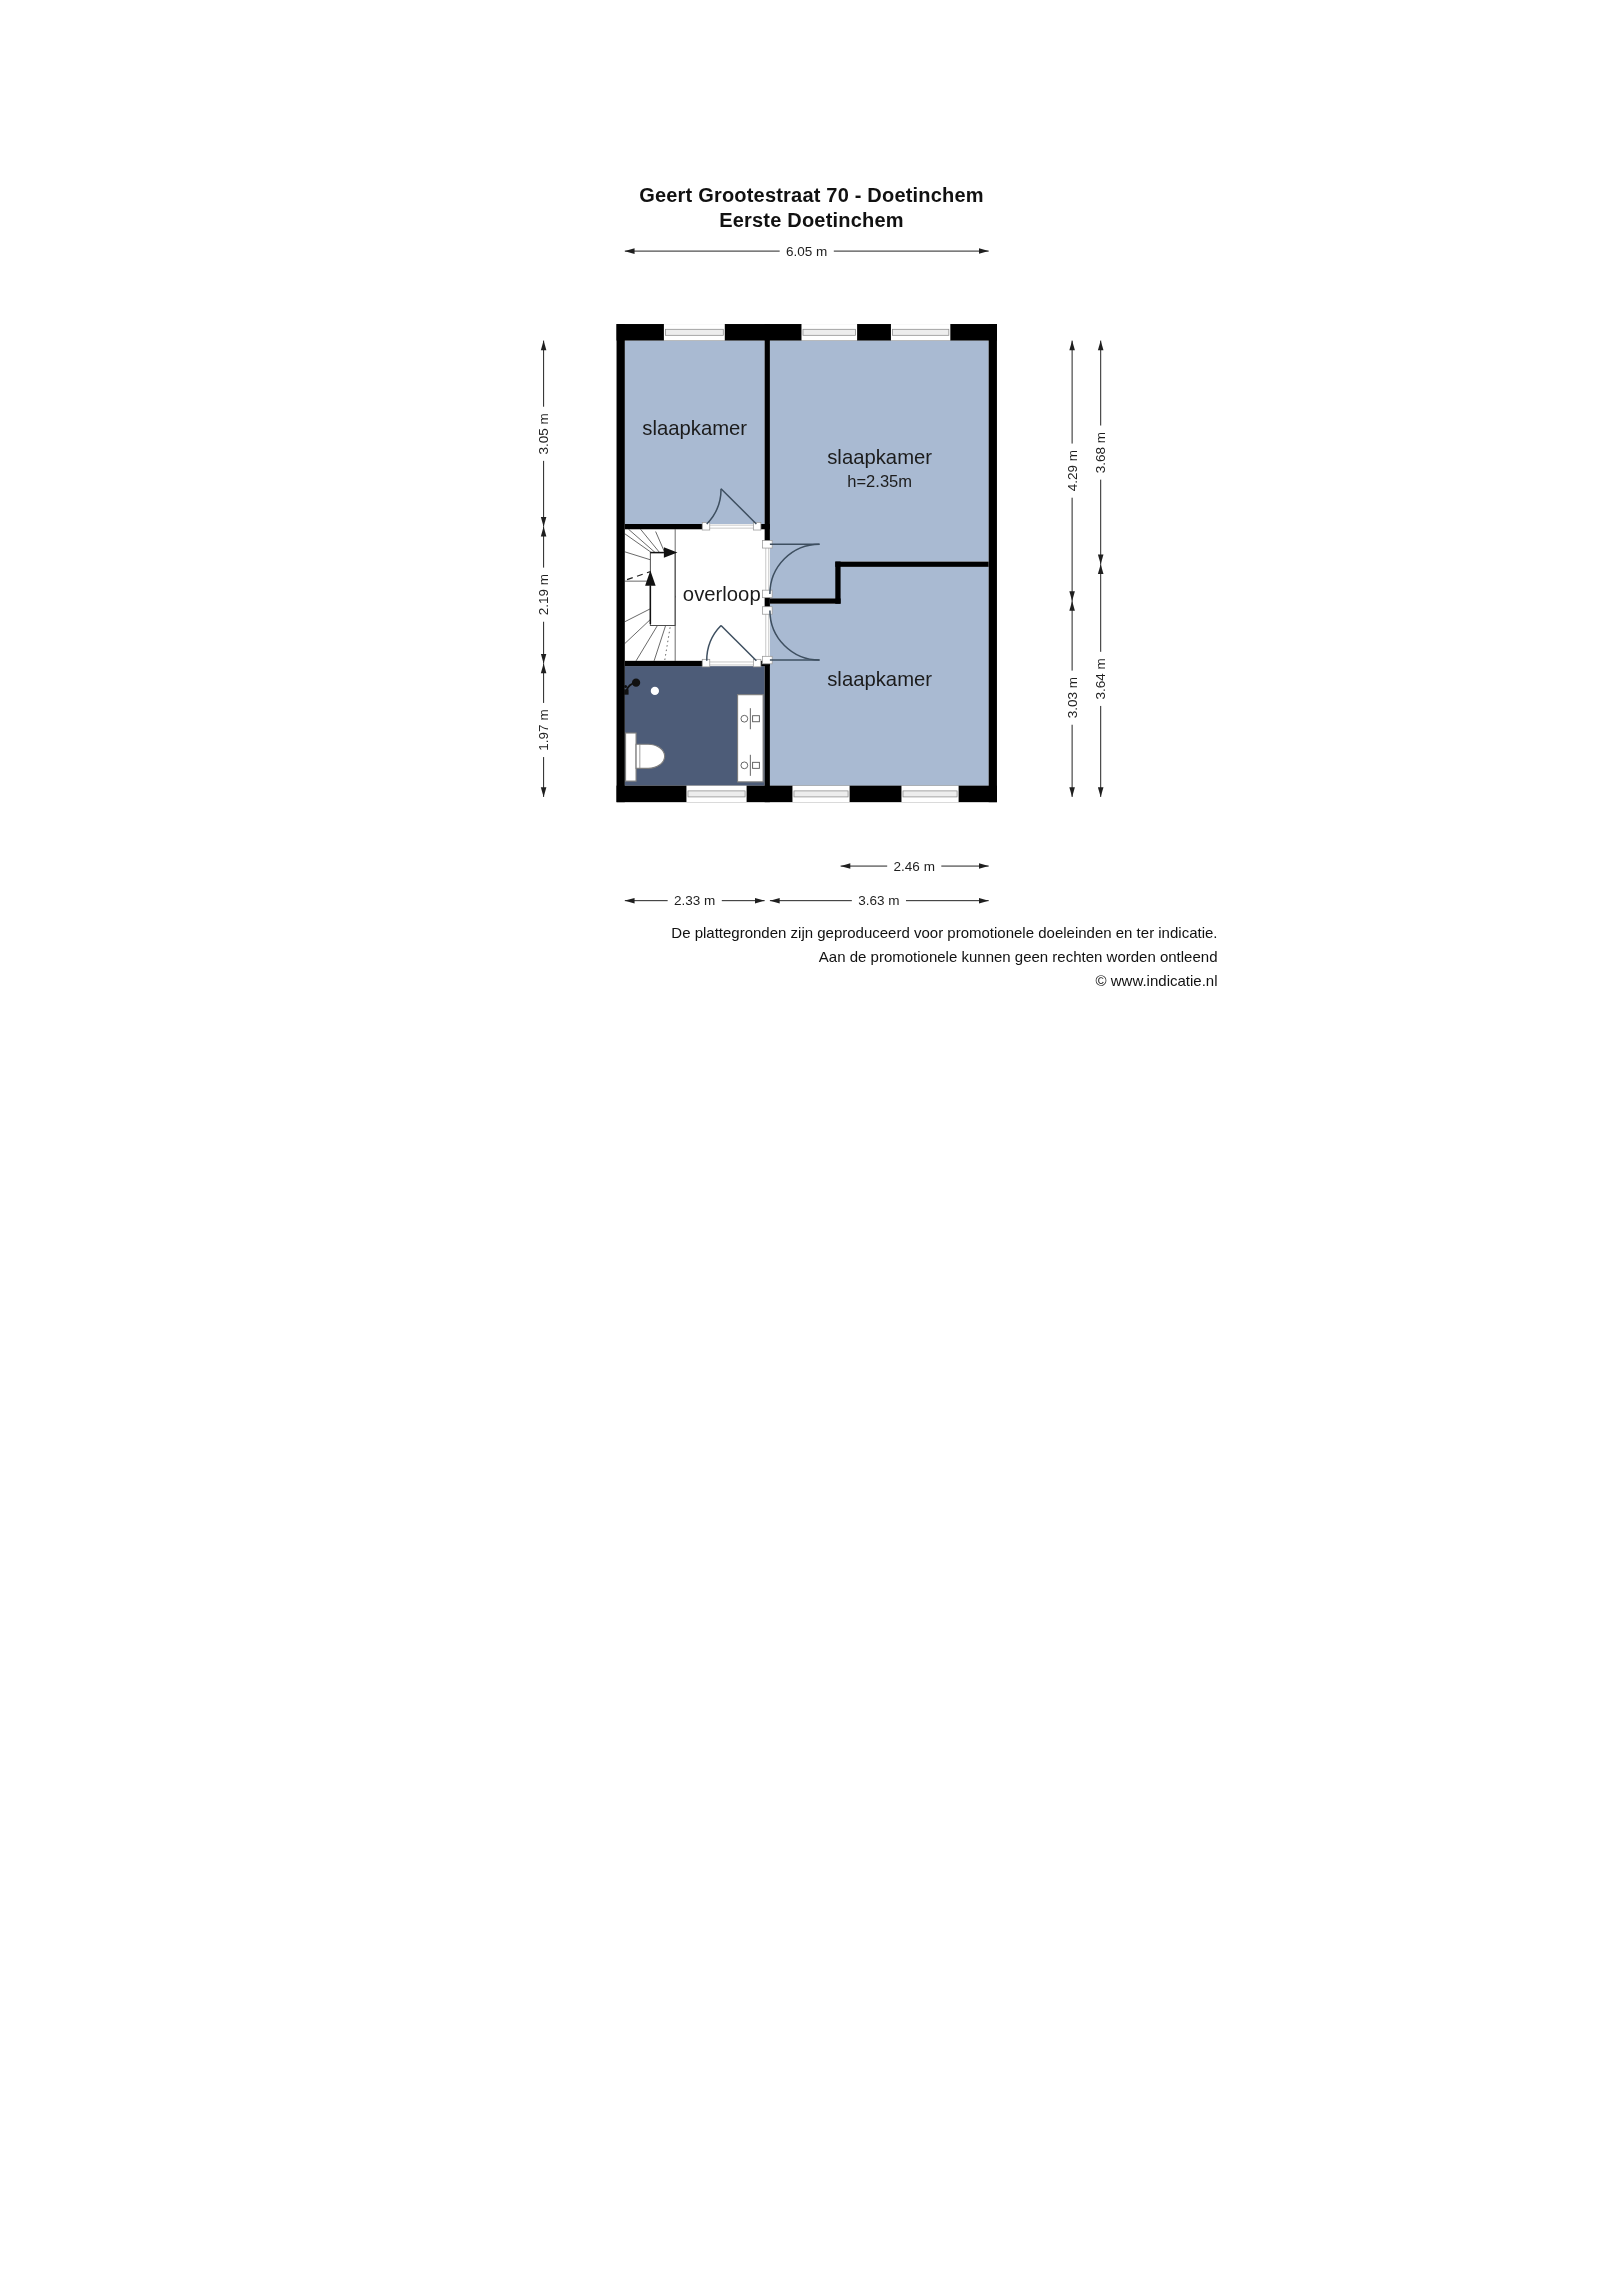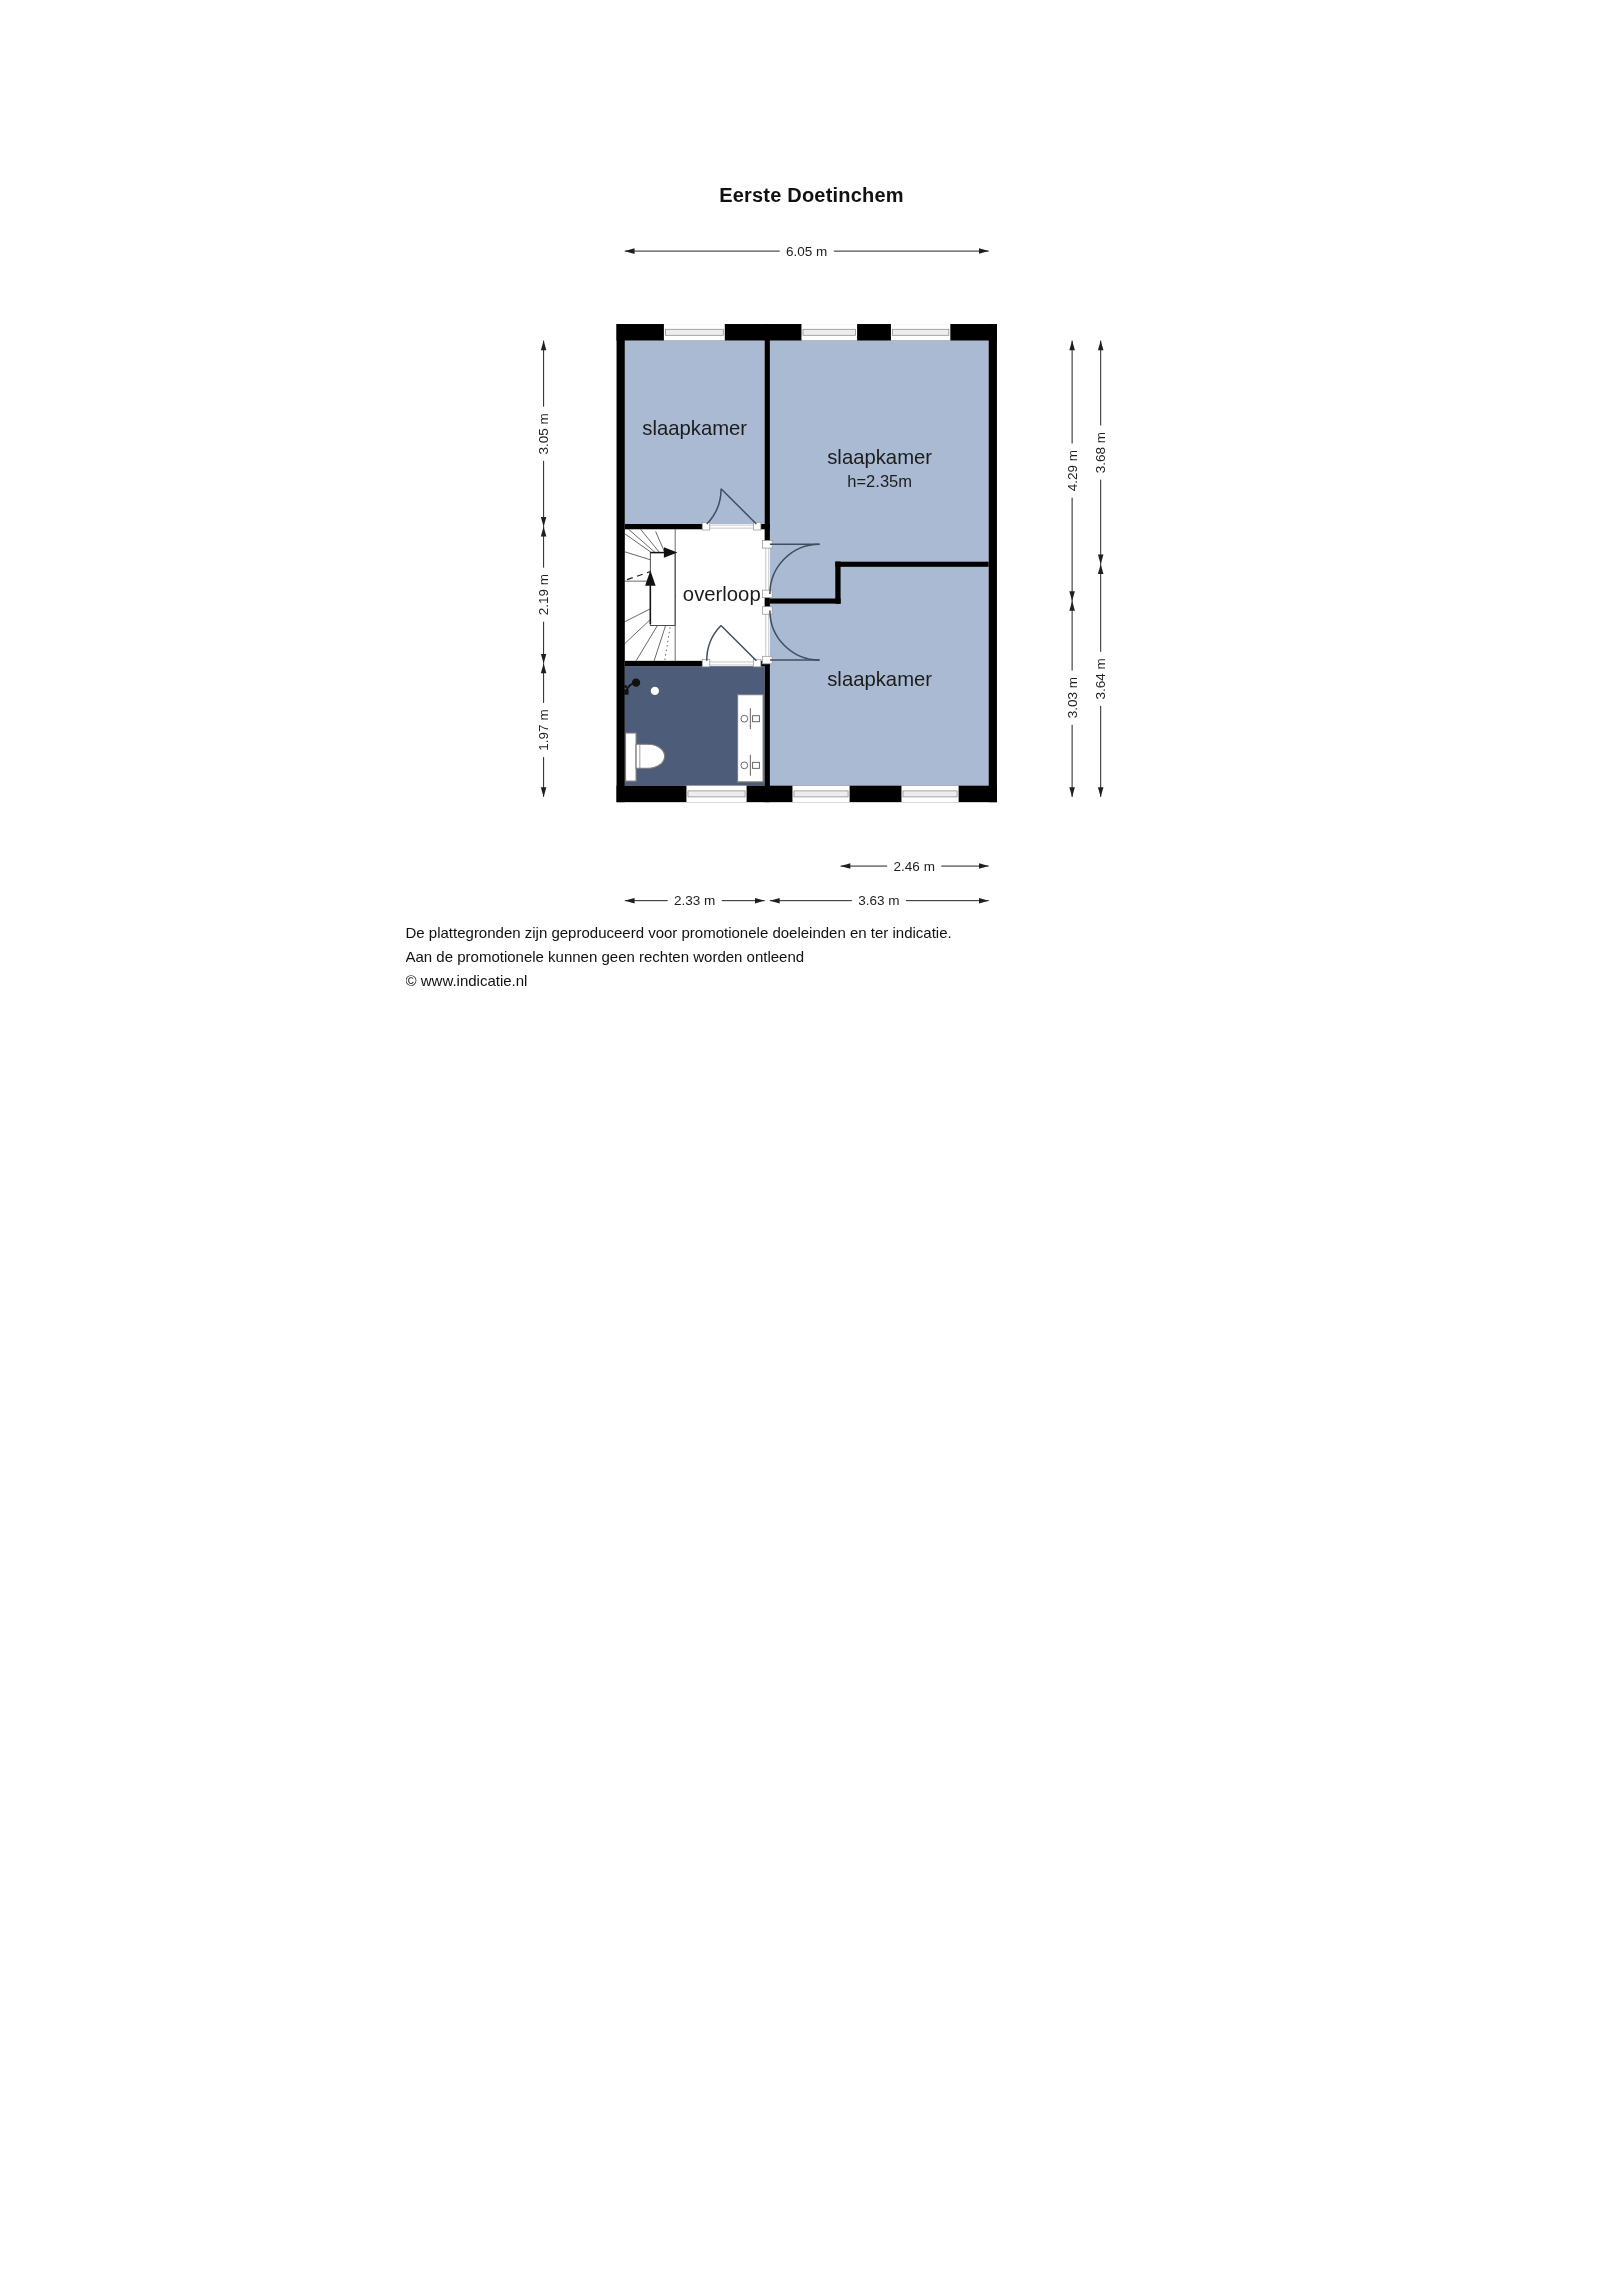--- a/index.html
+++ b/index.html
@@ -31,21 +31,21 @@
   #plan-svg {
     position: absolute;
     top: 0;
     left: 0;
   }
   #disclaimer {
     position: absolute;
     top: 921px;
     left: 0;
     width: 100%;
-    text-align: left;
+    text-align: right;
     font-size: 15px;
     line-height: 24px;
     color: #111111;
   }
   .wall { fill: #000000; }
   .opening { fill: #ffffff; }
   .jamb { fill: #ffffff; stroke: #999999; stroke-width: 1; }
   .threshold-line { stroke: #b5b5b5; stroke-width: 1; }
   .stair-line { stroke: #4a4a4a; stroke-width: 1.1; fill: none; }
   .stair-bold { stroke: #222222; stroke-width: 1.6; fill: none; }
@@ -74,20 +74,21 @@
     dominant-baseline: central;
   }
   .label-bg { fill: #ffffff; }
 </style>
 </head>
 <body>
 
 <div id="page">
 
   <div id="plan-title">
+    <div>Geert Grootestraat 70 - Doetinchem</div>
     <div>Eerste Doetinchem</div>
   </div>
 
   <svg id="plan-svg" width="812" height="1148" viewBox="0 0 1080 1527">
 
     <defs>
       <marker id="arrE" markerWidth="14" markerHeight="10" refX="13" refY="5" orient="auto" markerUnits="userSpaceOnUse">
         <path d="M0,1.3 L13,5 L0,8.7 z" fill="#1f1f1f"></path>
       </marker>
       <marker id="arrS" markerWidth="14" markerHeight="10" refX="0" refY="5" orient="auto" markerUnits="userSpaceOnUse">

